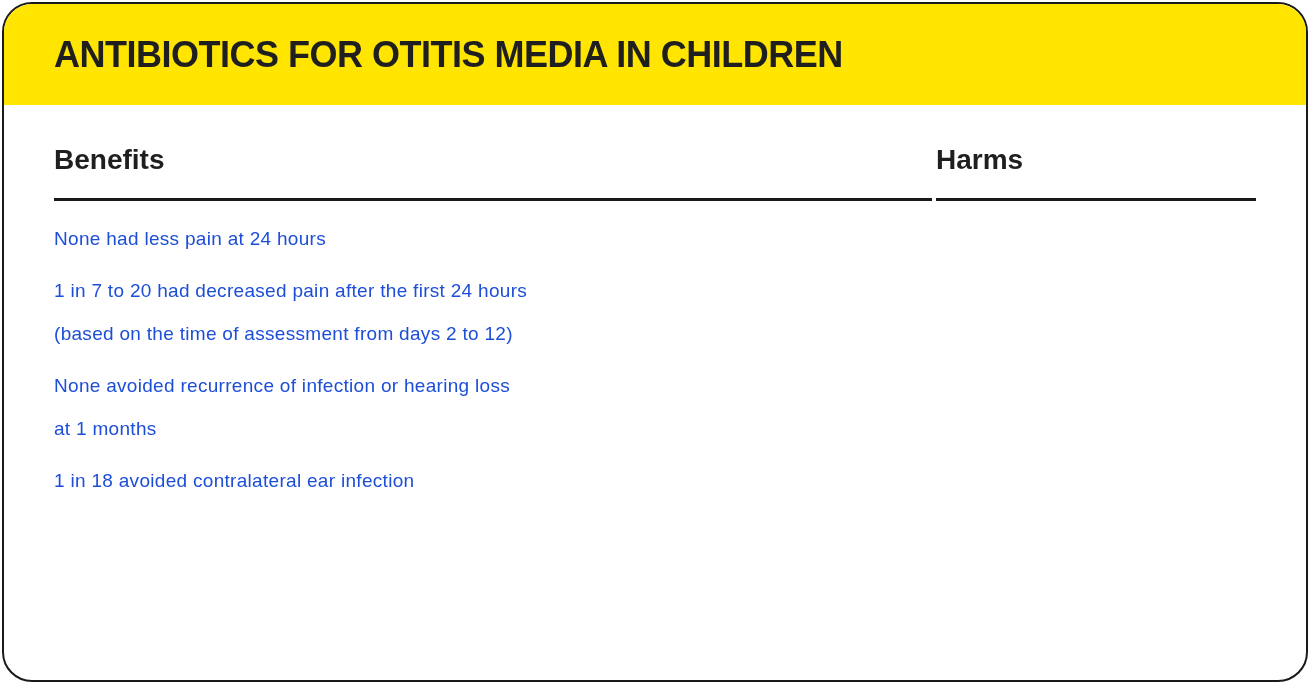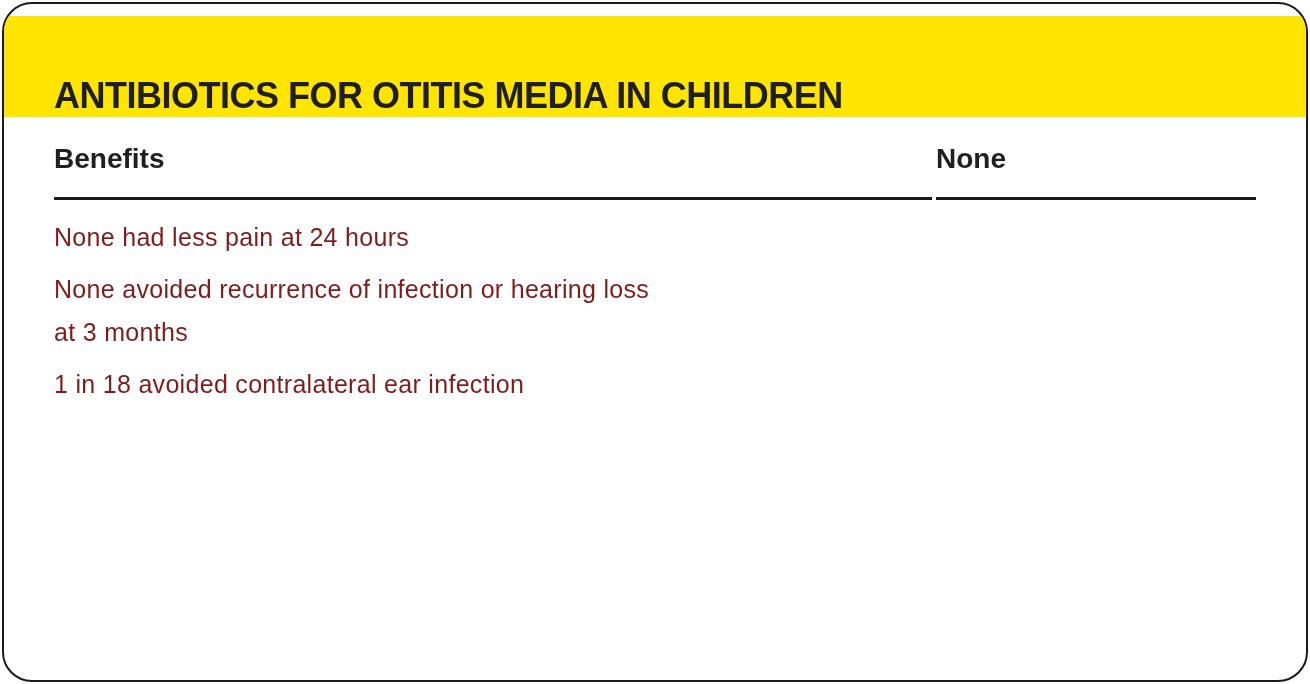--- a/index.html
+++ b/index.html
@@ -20,34 +20,34 @@
     height: 100%;
     border: 2px solid #1a1a1a;
     border-radius: 30px;
     overflow: hidden;
     background: #ffffff;
   }
   .header-band {
     height: 101px;
     background: #ffe500;
     display: flex;
-    align-items: flex-end;
+    align-items: center;
     padding: 0 50px;
-    margin-top: 12px;
   }
   .card-title {
     font-size: 36px;
     font-weight: bold;
     letter-spacing: -0.5px;
     color: #1f1f1f;
     white-space: nowrap;
   }
   .content {
     display: flex;
     padding: 0 50px;
+    margin-top: 13px;
   }
   .col {
     box-sizing: border-box;
   }
   .col-benefits {
     width: 878px;
     margin-right: 4px;
   }
   .col-harms {
     flex: 1;
@@ -56,24 +56,24 @@
     margin-top: 27px;
     padding-bottom: 22px;
     border-bottom: 3px solid #1a1a1a;
     font-size: 28px;
     font-weight: bold;
     color: #1f1f1f;
     line-height: 1.1;
   }
   .col-body {
     padding-top: 16px;
-    font-size: 25px;
+    font-size: 19px;
     line-height: 43px;
     letter-spacing: 0.3px;
-    color: #7f1d1d;
+    color: #1d4ed8;
   }
   .item {
     margin-bottom: 9px;
     white-space: pre-line;
   }
 </style>
 </head>
 <body>
 
 <div class="page">
@@ -82,25 +82,27 @@
     <div class="header-band">
       <div class="card-title">ANTIBIOTICS FOR OTITIS MEDIA IN CHILDREN</div>
     </div>
 
     <div class="content">
 
       <div class="col col-benefits">
         <div class="col-header">Benefits</div>
         <div class="col-body">
           <div class="item">None had less pain at 24 hours</div>
+          <div class="item">1 in 7 to 20 had decreased pain after the first 24 hours
+(based on the time of assessment from days 2 to 12)</div>
           <div class="item">None avoided recurrence of infection or hearing loss
-at 3 months</div>
+at 1 months</div>
           <div class="item">1 in 18 avoided contralateral ear infection</div>
         </div>
       </div>
 
       <div class="col col-harms">
-        <div class="col-header">None</div>
+        <div class="col-header">Harms</div>
       </div>
 
     </div>
   </div>
 </div>
 
 </body></html>

